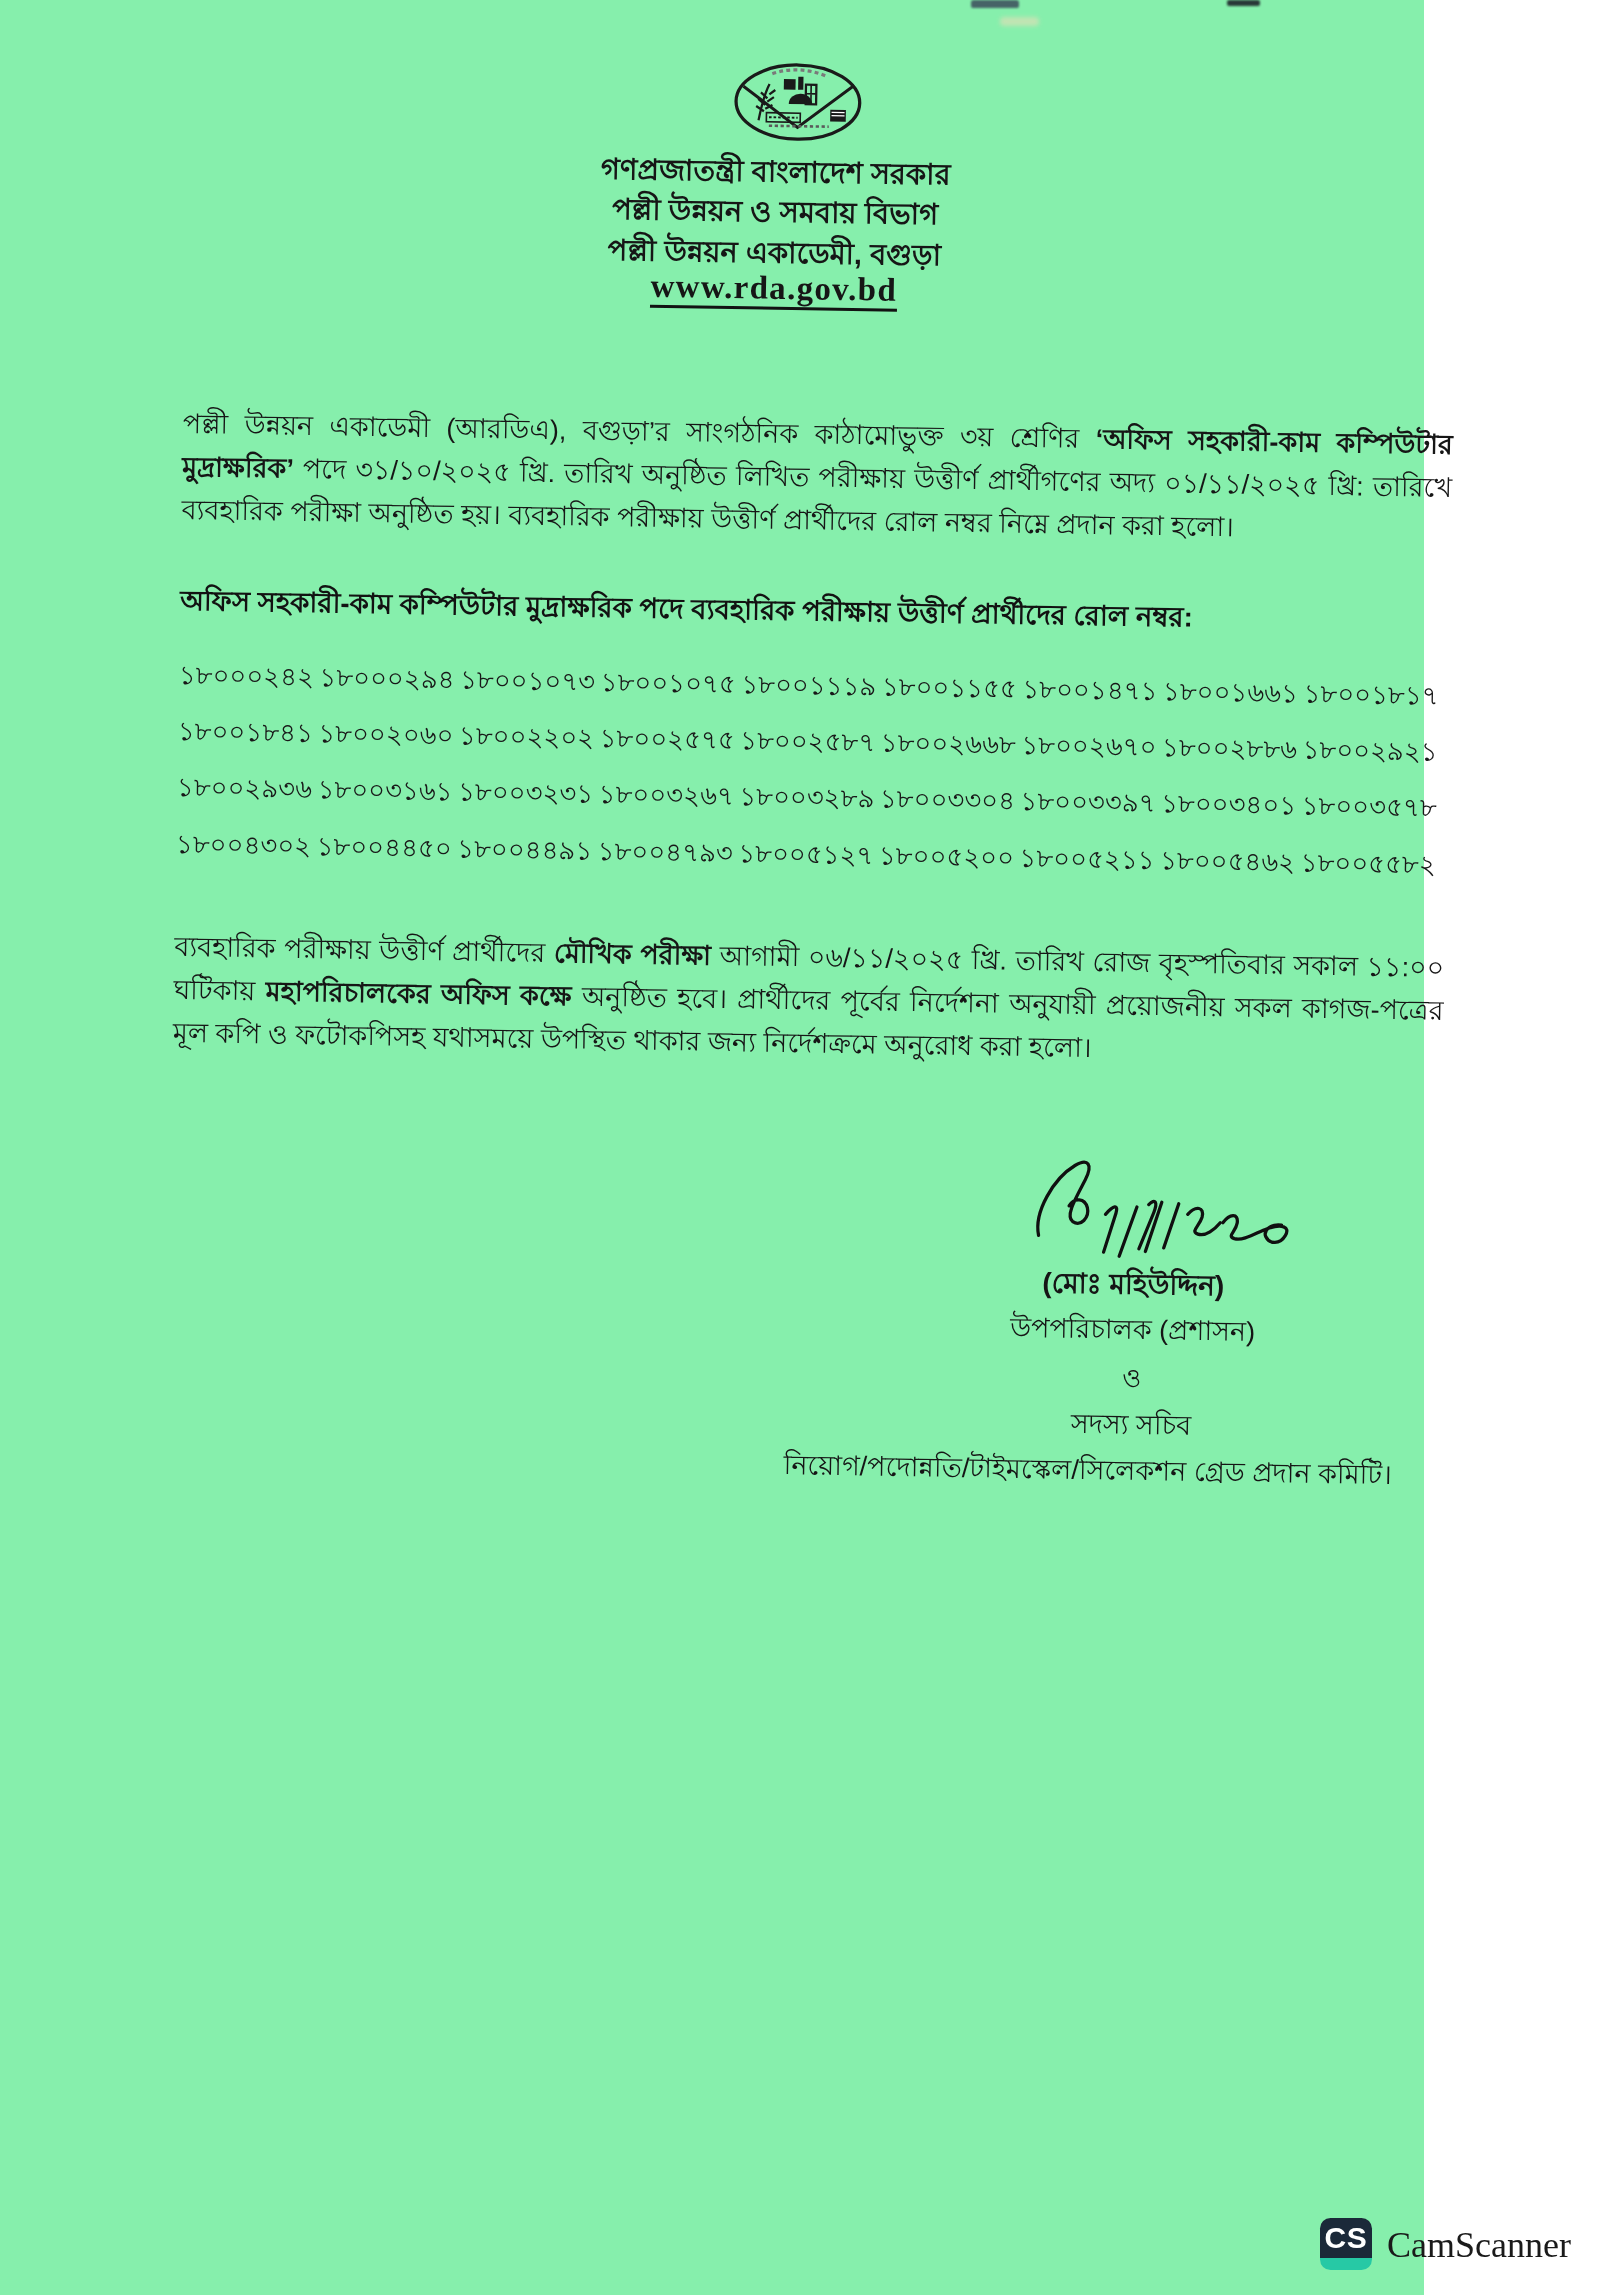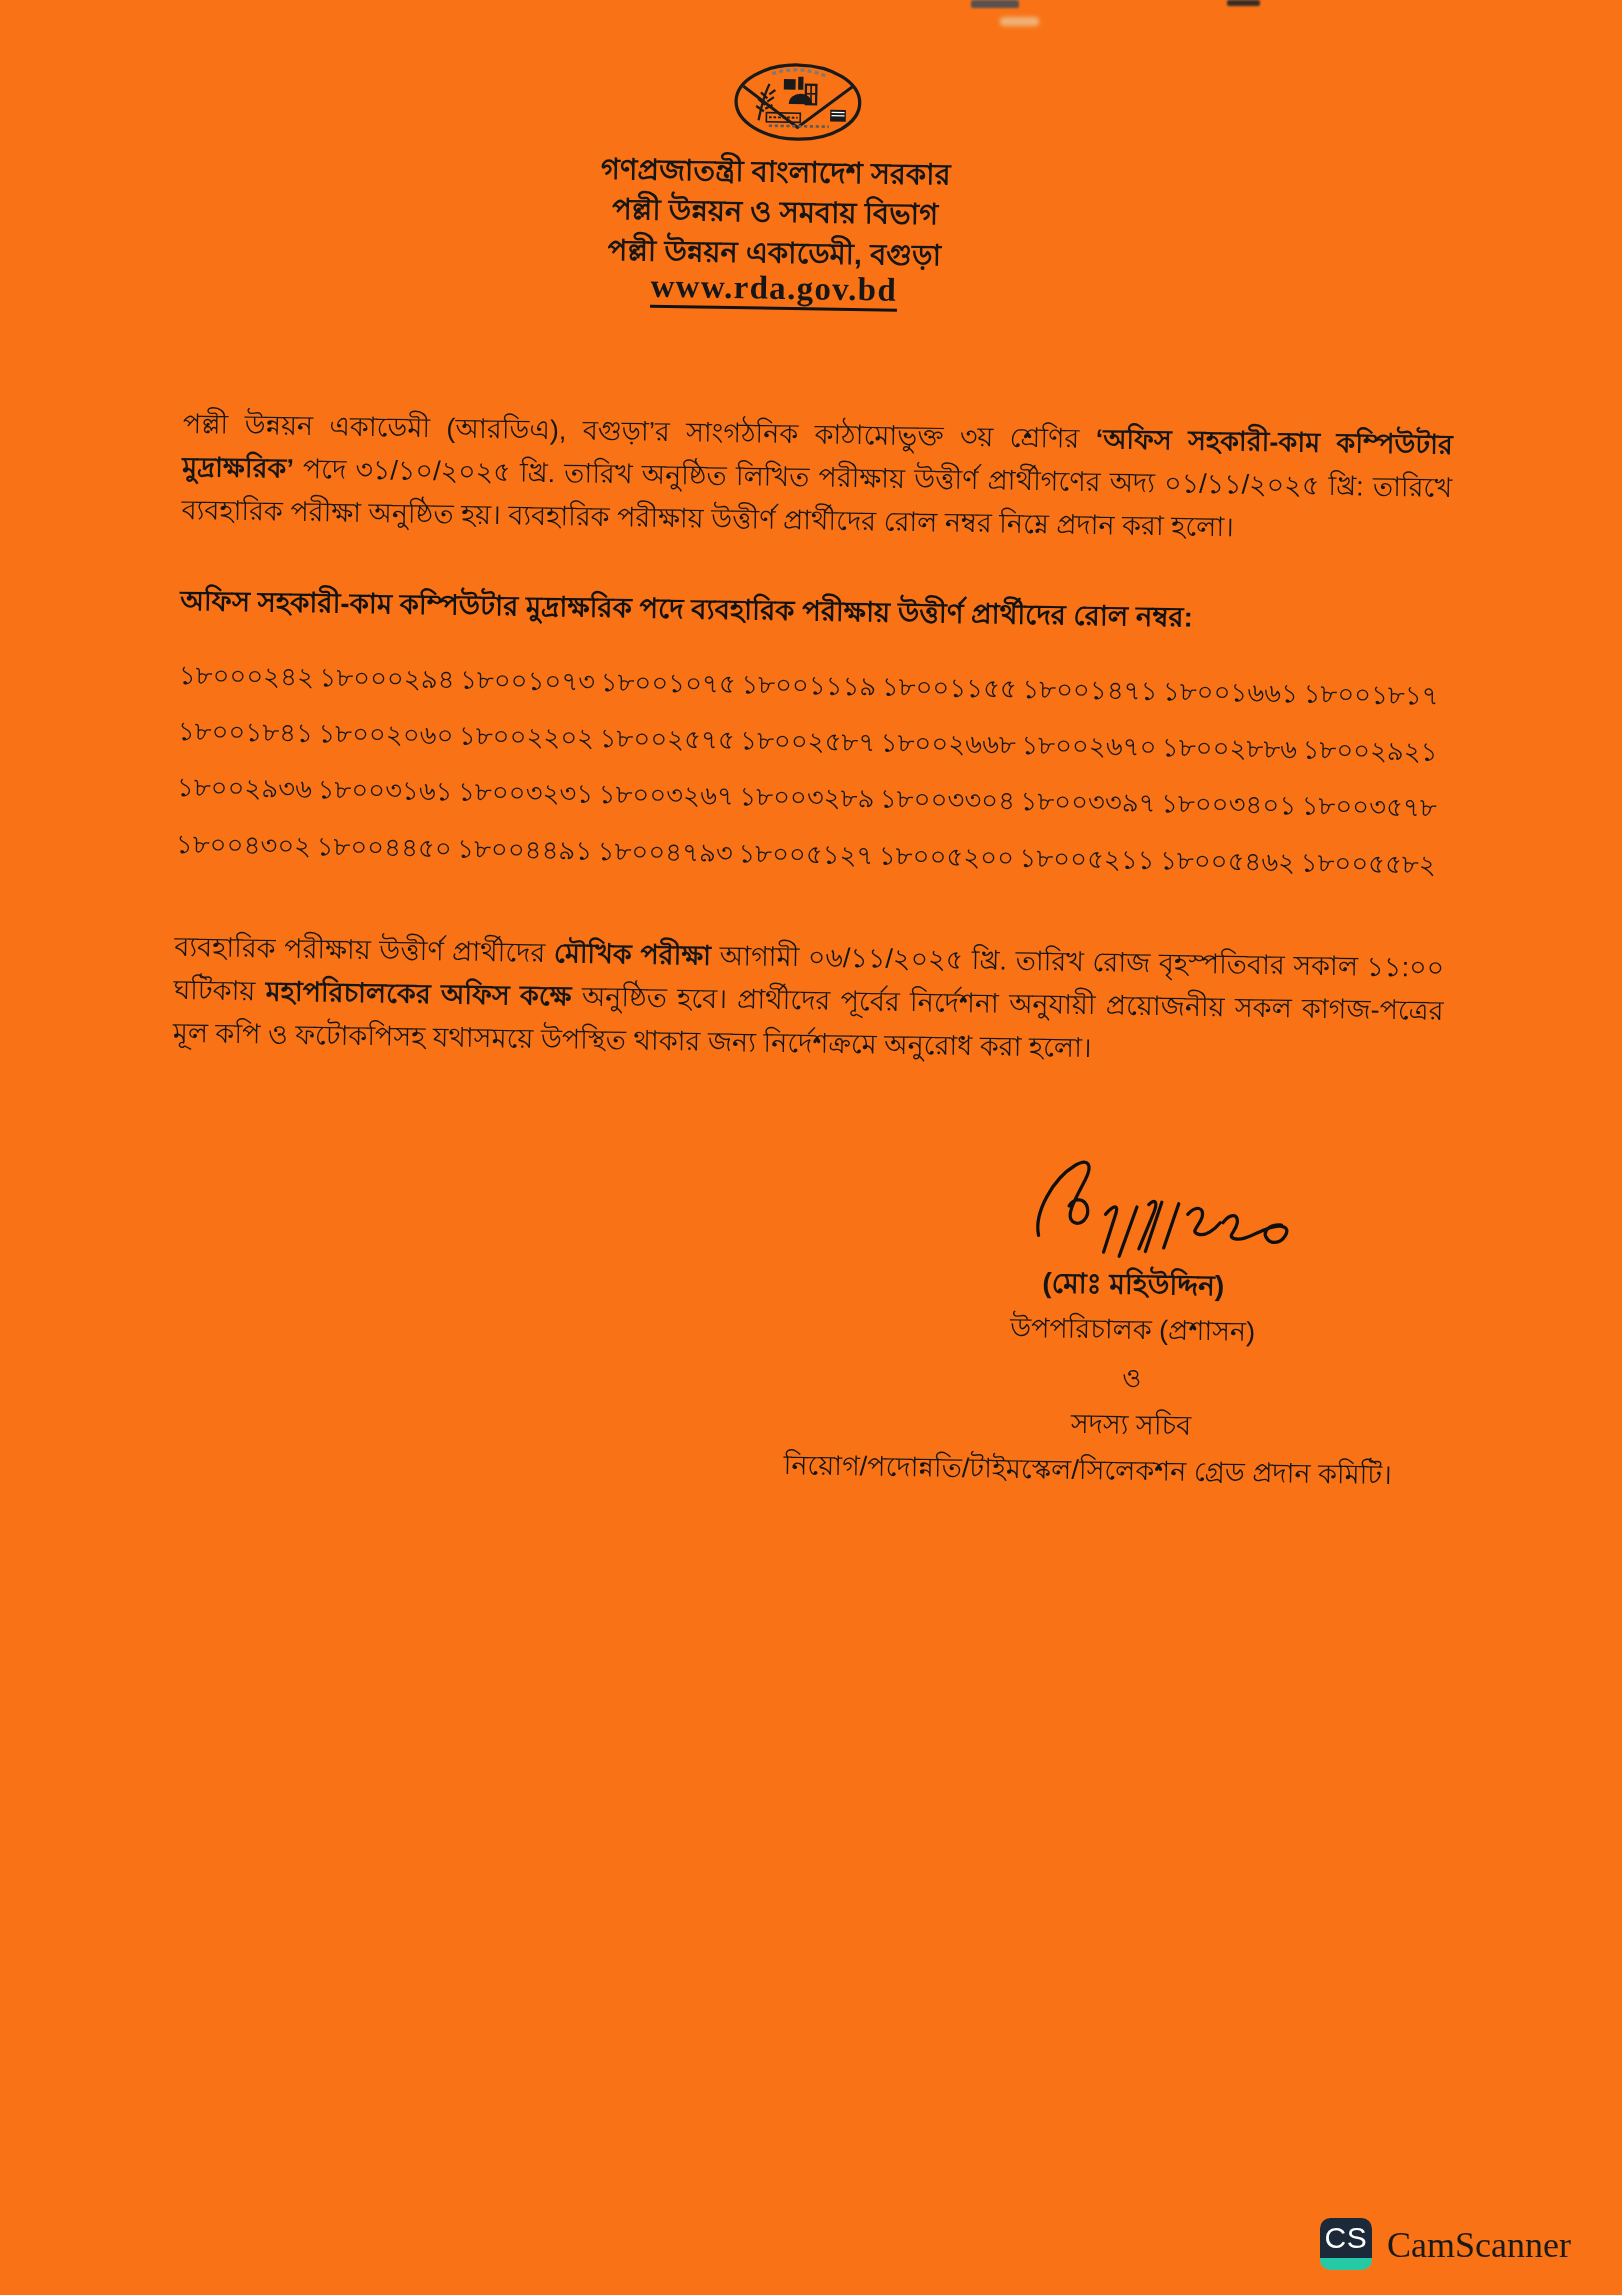--- a/index.html
+++ b/index.html
@@ -1,18 +1,18 @@
 <!DOCTYPE html>
 <html style="font-size:10.5px"><head>
 <meta charset="utf-8">
 <style>
   * { margin: 0; padding: 0; box-sizing: border-box; }
   html, body { width: 1622px; height: 2295px; background: #ffffff; overflow: hidden; }
   .page {
-    position: relative; width: 1622px; height: 2295px; background: #f97316;
+    position: relative; width: 1424px; height: 2295px; background: #86efac;
     font-family: "Liberation Sans", sans-serif; color: #141414;
   }
   
   .doc { position: absolute; inset: 0; transform: rotate(0.95deg); transform-origin: 190px 0px; }
   .abs { position: absolute; }
 
   
   .smudge1 { left: 971px; top: 0; width: 48px; height: 7.9px; background: #3c4c5c; opacity: .85; filter: blur(1.3px); border-radius: 2.6px; }
   .smudge2 { left: 1227px; top: 0; width: 33px; height: 5.9px; background: #20262c; opacity: .9; filter: blur(1px); border-radius: 2px; }
   .smudge3 { left: 1000px; top: 17px; width: 39px; height: 9.2px; background: #e9ddb8; opacity: .6; filter: blur(2px); border-radius: 3.9px; }
@@ -46,21 +46,21 @@
   .sig-role { top: 1388px; font-size: 27px; }
   .sig-committee { left: 752px; width: 720px; top: 1434px; font-size: 27px; text-align: center; color: #151515; }
 
   
   .cs-badge {
     left: 1320px; top: 2218px; width: 52px; height: 52px; border-radius: 10.5px;
     background: linear-gradient(#1b2939 0%, #1b2939 76%, #26c9a5 76%, #26c9a5 100%);
     display: flex; align-items: flex-start; justify-content: center;
   }
   .cs-badge span {
-    color: #ffffff; font-weight: 400; font-size: 30px; line-height: 39px;
+    color: #ffffff; font-weight: 700; font-size: 30px; line-height: 39px;
     font-family: "Liberation Sans", sans-serif; letter-spacing: 0.7px;
   }
   .cs-word { left: 1387px; top: 2224px; font-family: "Liberation Serif", serif; font-size: 36px; color: #1a1a1a; }
 </style>
 </head>
 <body>
 
 <div class="page">
 
   <div class="abs smudge1"></div>

